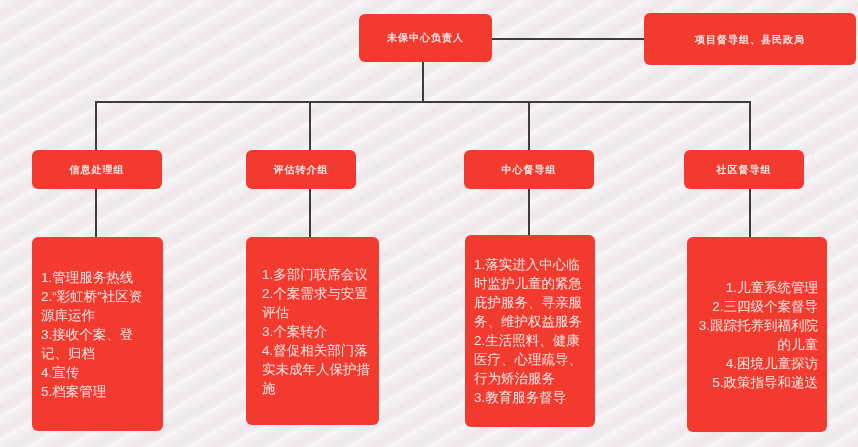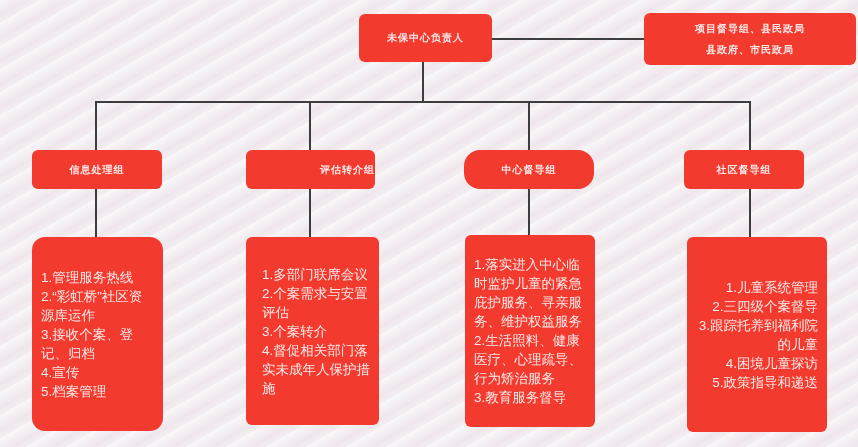--- a/index.html
+++ b/index.html
@@ -81,37 +81,36 @@
   <div class="line v" style="left:309px; top:189px; height:48px;"></div>
   <div class="line v" style="left:528px; top:189px; height:48px;"></div>
   <div class="line v" style="left:749px; top:189px; height:48px;"></div>
 
   <div class="node title-node" style="left:359px; top:14px; width:133px; height:48px;">
     <span>未保中心负责人</span>
   </div>
 
   <div class="node title-node" style="left:644px; top:13px; width:212px; height:52px;">
     <span class="sup-line">项目督导组、县民政局</span>
-    <span class="sup-line">县政府、市民政局</span>
   </div>
 
   <div class="node title-node" style="left:32px; top:150px; width:130px; height:39px;">
     <span>信息处理组</span>
   </div>
-  <div class="node title-node" style="left:246px; top:150px; width:129px; height:39px;align-items:flex-end;">
+  <div class="node title-node" style="left:246px; top:150px; width:110px; height:39px;">
     <span>评估转介组</span>
   </div>
-  <div class="node title-node" style="left:464px; top:150px; width:130px; height:39px;border-radius:16px;">
+  <div class="node title-node" style="left:464px; top:150px; width:130px; height:39px;">
     <span>中心督导组</span>
   </div>
   <div class="node title-node" style="left:684px; top:150px; width:120px; height:39px;">
     <span>社区督导组</span>
   </div>
 
-  <div class="node detail-node" style="left:32px; top:237px; width:131px; height:194px;border-radius:13px;">
+  <div class="node detail-node" style="left:32px; top:237px; width:131px; height:194px;">
     <span class="tasks-text">1.管理服务热线
 2.“彩虹桥”社区资源库运作
 3.接收个案、登记、归档
 4.宣传
 5.档案管理</span>
   </div>
   <div class="node detail-node" style="left:246px; top:237px; width:133px; height:188px;padding-left:16px;">
     <span class="tasks-text">1.多部门联席会议
 2.个案需求与安置评估
 3.个案转介

